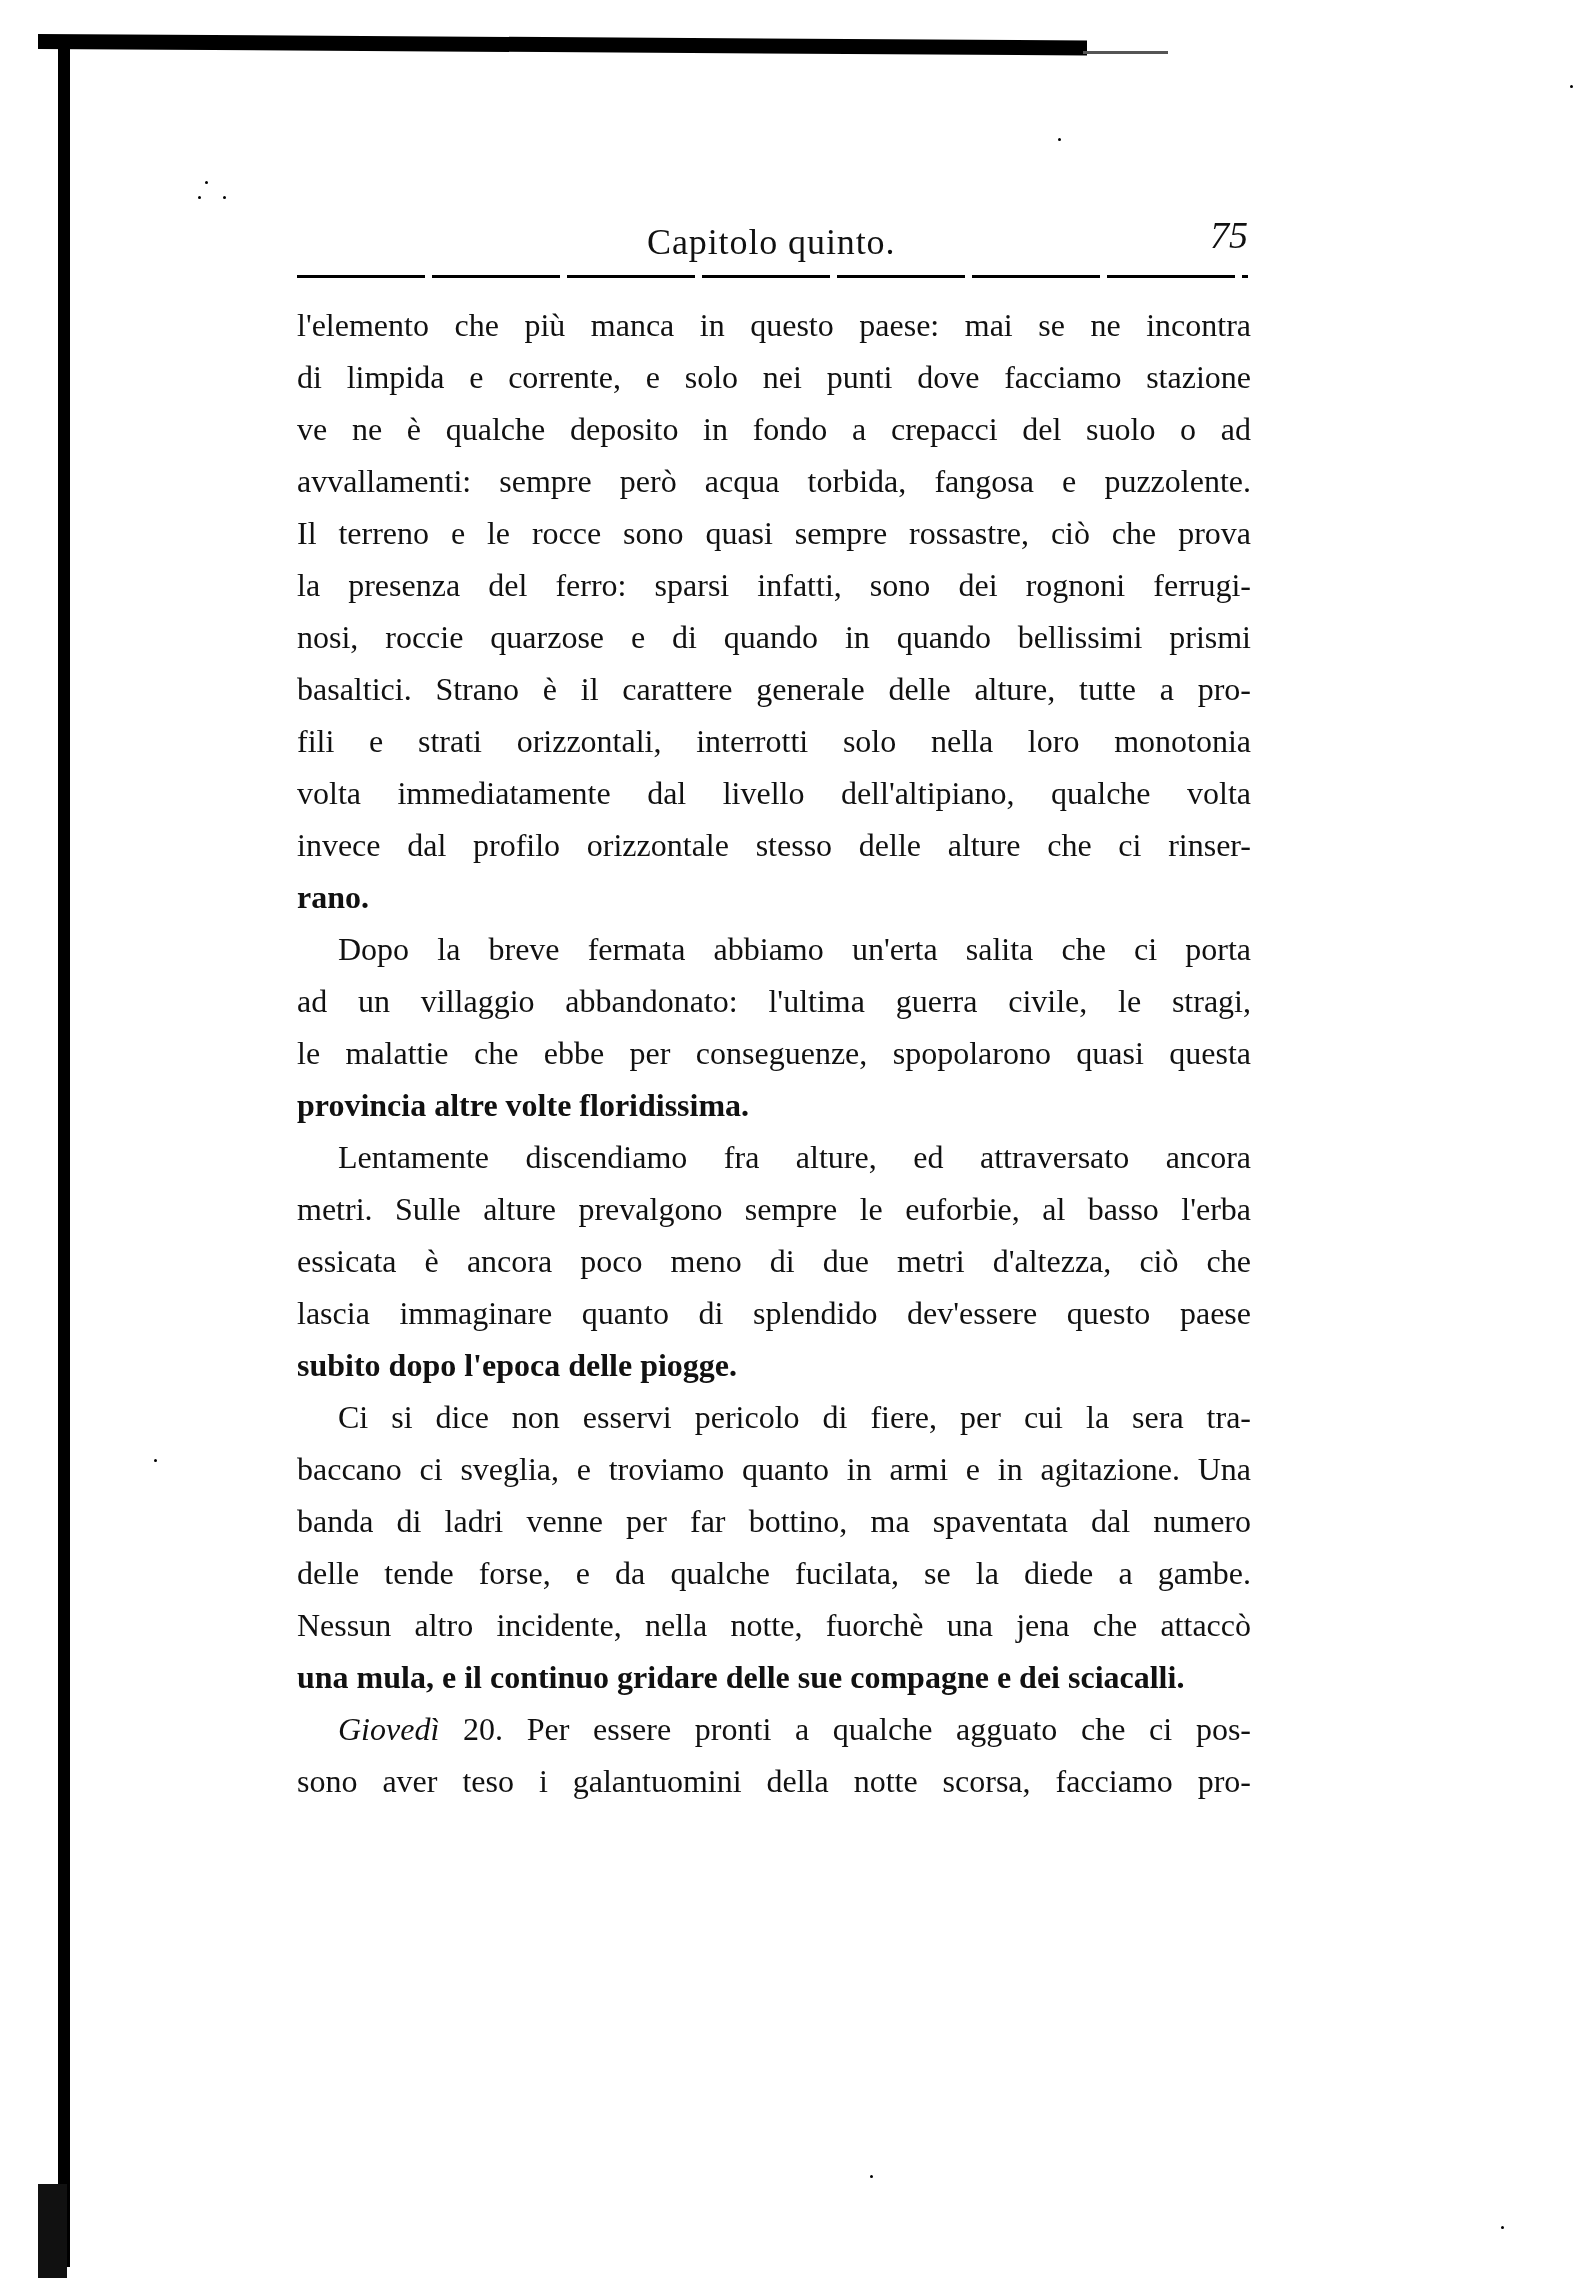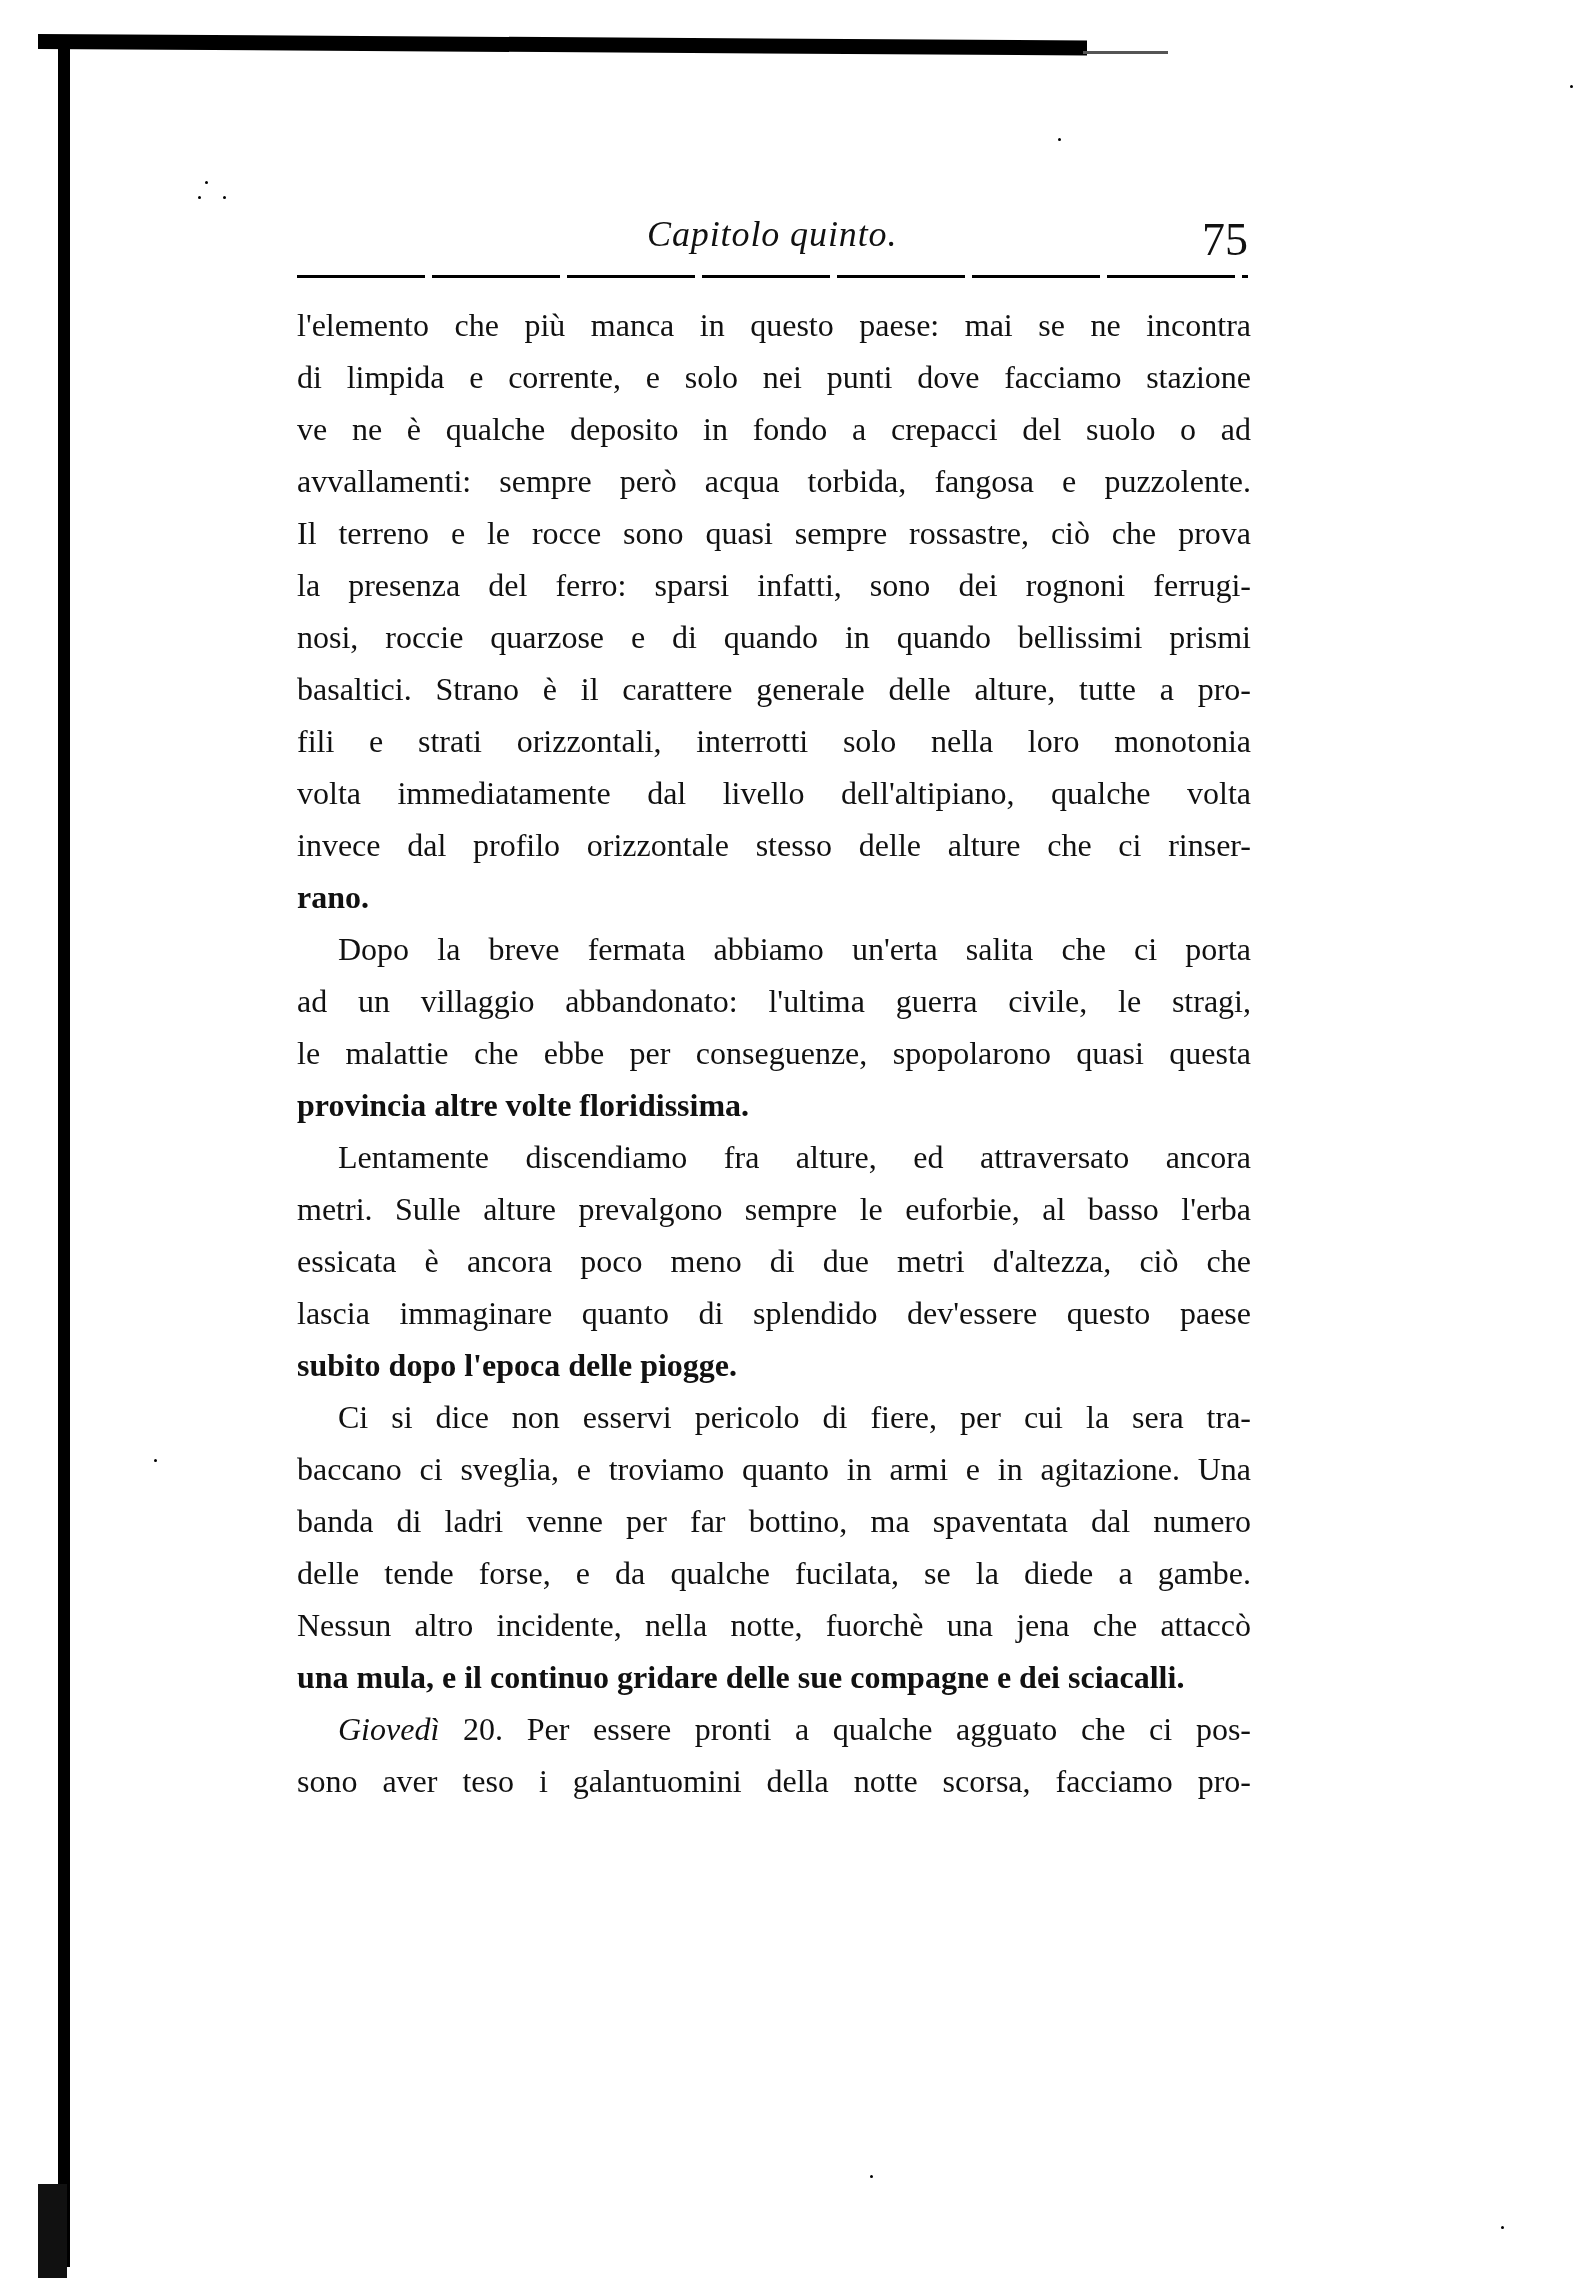--- a/index.html
+++ b/index.html
@@ -4,22 +4,22 @@
 <style>
   html, body { margin: 0; padding: 0; background: #ffffff; }
   body { width: 1592px; height: 2295px; position: relative; overflow: hidden;
          font-family: "Liberation Serif", "DejaVu Serif", serif; color: #111; }
   .top-rule { position: absolute; left: 38px; top: 34px; width: 1049px; height: 15.4px;
               background: #000; transform: skewY(0.35deg); transform-origin: left top; }
   .top-rule-thin { position: absolute; left: 1083px; top: 51px; width: 85px; height: 2.6px; background: #555; }
   .spine { position: absolute; left: 58px; top: 49px; width: 12px; height: 2218px; background: #000; }
   .spine-bottom { position: absolute; left: 38px; top: 2184px; width: 29px; height: 94px; background: #111; }
   .running-head { position: absolute; left: 297px; top: 213px; width: 951px; height: 60px; }
-  .chapter-title { position: absolute; left: 350px; top: 0; font-style: italic; font-size: 36px; letter-spacing: 0.9px; }
-  .page-number { position: absolute; right: 0; top: 0; font-size: 46px; }
+  .chapter-title { position: absolute; left: 350px; top: 8px; font-size: 36px; letter-spacing: 0.9px; }
+  .page-number { position: absolute; right: 0; top: 0; font-style: italic; font-size: 38px; }
   .head-rule { position: absolute; left: 297px; top: 275px; width: 951px; height: 2.6px;
                background: repeating-linear-gradient(90deg, #000 0 128px, #fff 128px 135px); }
   .text-block { position: absolute; left: 297px; top: 299px; width: 954px; }
   .line { font-size: 32px; line-height: 52px; height: 52px; white-space: nowrap;
           text-align: justify; text-align-last: justify; }
   .line.last { text-align-last: left; font-weight: bold; }
   .line.indent { padding-left: 41px; }
   .it { font-style: italic; }
   .speck { position: absolute; width: 3.4px; height: 3.4px; background: #000; border-radius: 50%; }
 </style>

